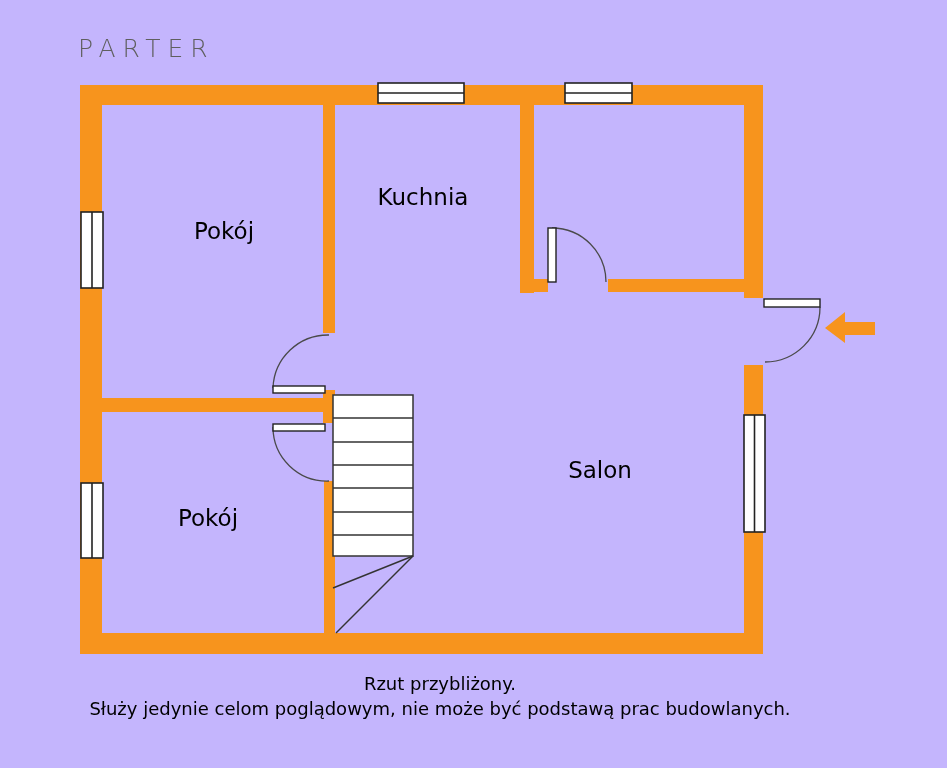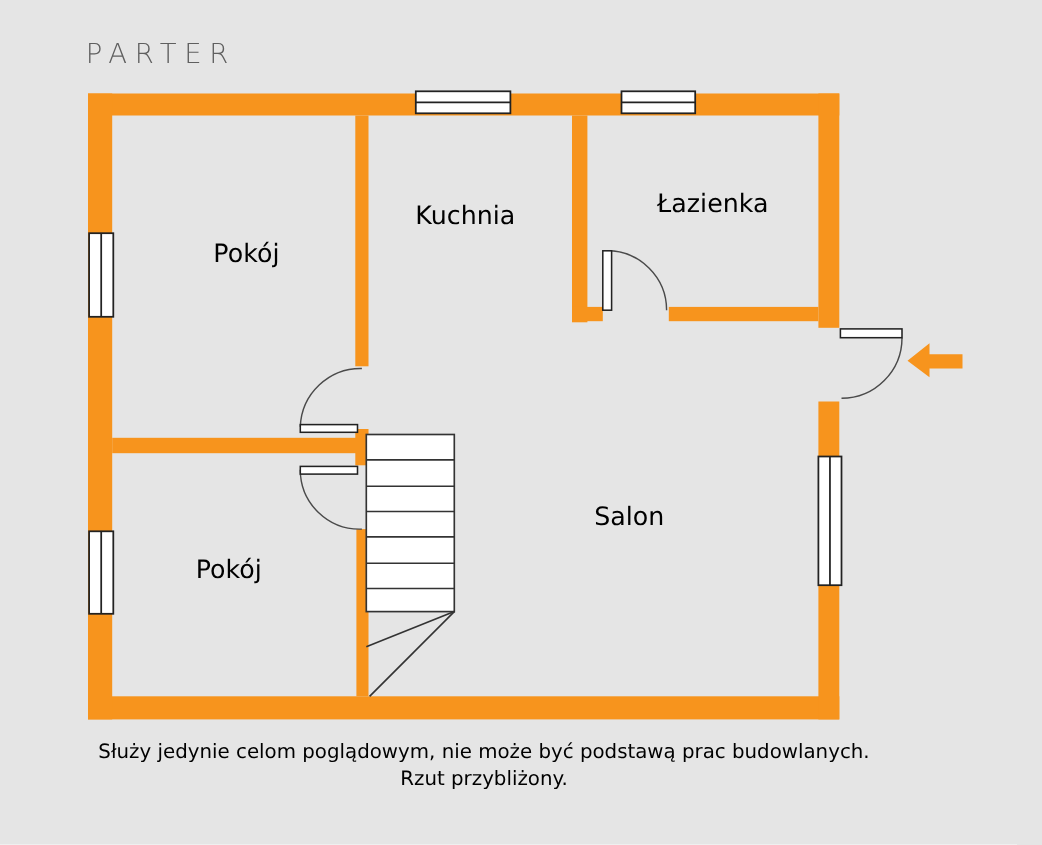--- a/index.html
+++ b/index.html
@@ -1,17 +1,17 @@
 <!DOCTYPE html>
 <html style="--wall: #F7941D; --line: #222222; --text: #000000; --title: #5f5f5f;"><head>
 <meta charset="utf-8">
 <style>
   html,body{margin:0;padding:0;background:#ffffff;}
   #stage{
-    position:relative;width:947px;height:768px;background:#e5e5e5;overflow:hidden;
+    position:relative;width:947px;height:768px;background:#c4b5fd;overflow:hidden;
     font-family:"DejaVu Sans","Liberation Sans",sans-serif;
   }
   #plan-title{
     position:absolute;left:78px;top:34px;
     font-size:25px;letter-spacing:7px;font-weight:200;color:var(--title,#5f5f5f);
   }
   svg{position:absolute;left:0;top:0;}
   .wall{fill:var(--wall,#F7941D);stroke:none;}
   .win{fill:#ffffff;stroke:var(--line,#222222);stroke-width:1.6;}
   .ln{stroke:var(--line,#222222);stroke-width:1.6;}
@@ -100,22 +100,21 @@
       <line class="sline" x1="333" y1="535" x2="413" y2="535"></line>
       <line class="sline" x1="413" y1="556" x2="333" y2="588"></line>
       <line class="sline" x1="413" y1="556" x2="336" y2="633"></line>
     </g>
 
     <polygon class="arrow" points="825,328 845,312 845,322 875,322 875,335 845,335 845,343"></polygon>
   </svg>
 
   <div class="room-label" style="left:224px;top:231px">Pokój</div>
   <div class="room-label" style="left:423px;top:197px">Kuchnia</div>
-  <div class="room-label" style="left:648px;top:186px">Łazienka</div>
   <div class="room-label" style="left:208px;top:518px">Pokój</div>
-  <div class="room-label" style="left:572px;top:470px">Salon</div>
+  <div class="room-label" style="left:600px;top:470px">Salon</div>
 
   <div id="caption">
+    <div>Rzut przybliżony.</div>
     <div>Służy jedynie celom poglądowym, nie może być podstawą prac budowlanych.</div>
-    <div>Rzut przybliżony.</div>
   </div>
 
 </div>
 
 </body></html>

